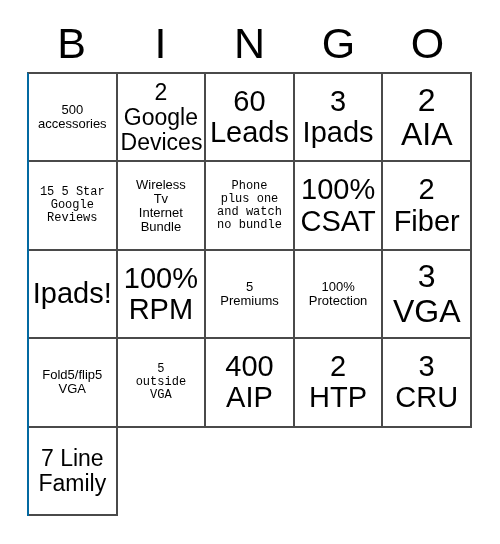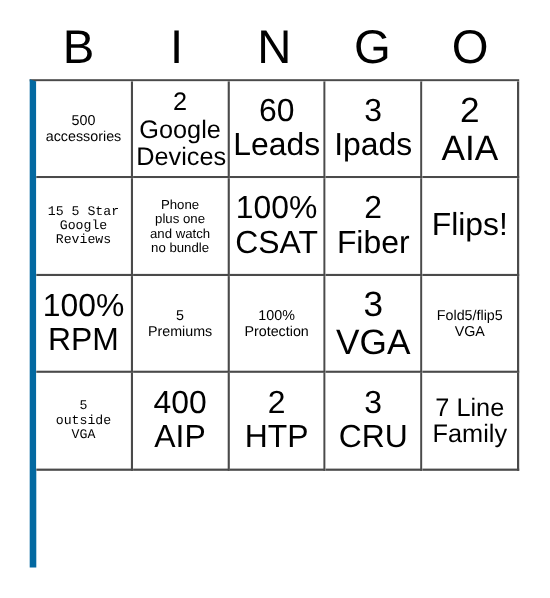--- a/index.html
+++ b/index.html
@@ -46,21 +46,21 @@
   #bingo-grid {
     position: absolute;
     left: 27px;
     top: 72px;
     width: 445px;
     height: 444px;
     display: grid;
     grid-template-columns: repeat(5, 1fr);
     grid-template-rows: repeat(5, 1fr);
     border-top: 2px solid #4a4a4a;
-    border-left: 6px solid #0369a1;
+    border-left: 2px solid #0369a1;
     box-sizing: border-box;
     background: #ffffff;
   }
 
   .cell {
     border-right: 2px solid #4a4a4a;
     border-bottom: 2px solid #4a4a4a;
     box-sizing: border-box;
     display: flex;
     align-items: center;
@@ -79,21 +79,21 @@
     display: block;
     width: 100%;
   }
 
   
   .sz-xl  { font-size: 32px; }
   .sz-lg  { font-size: 29px; }
   .sz-md  { font-size: 23px; }
   .sz-sm  { font-size: 12px; font-family: Liberation Mono, monospace; }
   .sz-xs  { font-size: 13px; }
-  .sz-xxs { font-size: 12px; }
+  .sz-xxs { font-size: 12px; font-family: Liberation Mono, monospace; }
 </style>
 </head>
 <body>
 
 <div id="card">
 
   <div id="bingo-header">
       <div class="header-letter">B</div>
       <div class="header-letter">I</div>
       <div class="header-letter">N</div>
@@ -122,35 +122,41 @@
       <div class="cell">
         <span class="cell-text sz-xl">2
 AIA</span>
       </div>
       <div class="cell">
         <span class="cell-text sz-sm">15 5 Star
 Google
 Reviews</span>
       </div>
       <div class="cell">
+        <span class="cell-text sz-xs">Wireless
+Tv
+Internet
+Bundle</span>
+      </div>
+      <div class="cell">
         <span class="cell-text sz-xxs">Phone
 plus one
 and watch
 no bundle</span>
       </div>
       <div class="cell">
         <span class="cell-text sz-lg">100%
 CSAT</span>
       </div>
       <div class="cell">
         <span class="cell-text sz-lg">2
 Fiber</span>
       </div>
       <div class="cell">
-        <span class="cell-text sz-lg">Flips!</span>
+        <span class="cell-text sz-lg">Ipads!</span>
       </div>
       <div class="cell">
         <span class="cell-text sz-lg">100%
 RPM</span>
       </div>
       <div class="cell">
         <span class="cell-text sz-xs">5
 Premiums</span>
       </div>
       <div class="cell">

